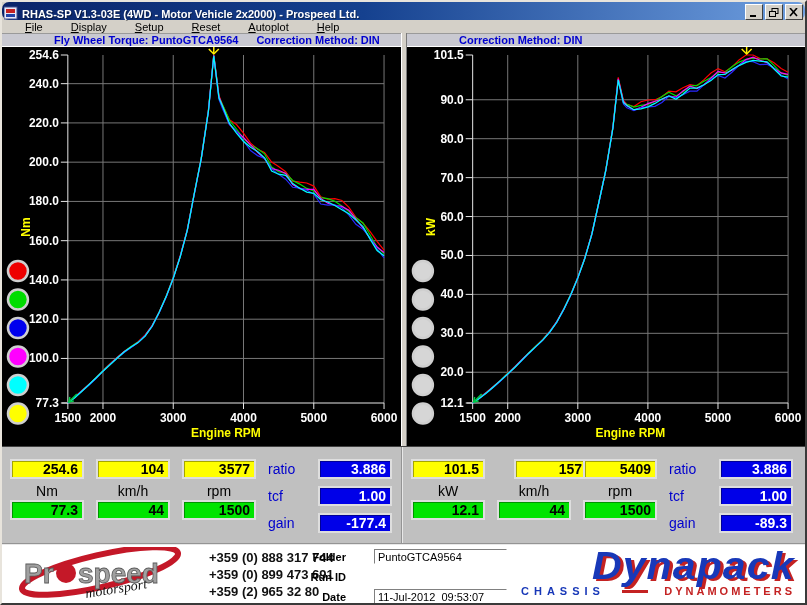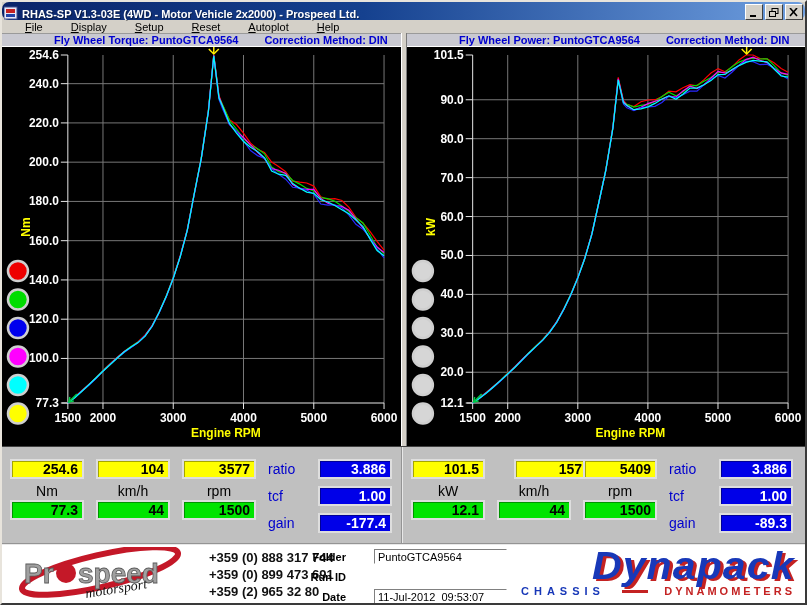--- a/index.html
+++ b/index.html
@@ -14,21 +14,21 @@
     margin-left:2px;display:flex;align-items:center;justify-content:center;}
   
   .menubar{height:13px;display:flex;align-items:center;background:#d4d0c8;font-size:11px;color:#000;padding-left:1px;}
   .menu-item{padding:0 6px;white-space:nowrap;margin-left:16px;}
   
   .main{display:flex;height:413px;}
   .panel{width:400px;display:flex;flex-direction:column;}
   .panel.right{width:399px;}
   .panel-divider{width:4px;background:#d4d0c8;border-left:1px solid #fff;border-right:1px solid #7a7a7a;}
   .panel-header{height:14px;box-sizing:border-box;background:#c9c9d1;border-top:1px solid #9a9a9a;border-bottom:1px solid #fff;
-    display:flex;align-items:center;padding-left:52px;gap:26px;color:#0000cf;font-size:11px;font-weight:bold;white-space:nowrap;}
+    display:flex;align-items:center;padding-left:52px;gap:18px;color:#0000cf;font-size:11px;font-weight:bold;white-space:nowrap;}
   .chart-area{position:relative;height:399px;background:#000;}
   .chart-area svg{position:absolute;left:0;top:0;}
   text.ytick,text.xtick{fill:#fff;font:bold 12px "Liberation Sans",sans-serif;}
   text.unit,text.rpmlabel{fill:#ffff00;font:bold 12px "Liberation Sans",sans-serif;}
   
   .stats{height:96px;display:flex;background:#c0c0c0;border-top:1px solid #404040;}
   .stats-half{position:relative;width:401px;box-sizing:border-box;border-right:2px groove #e8e8e8;}
   .stats-half:last-child{border-right:none;width:402px;}
   .vbox{position:absolute;width:74px;height:20px;box-sizing:border-box;border:2px solid #dedede;
     box-shadow:inset 1px 1px 0 rgba(0,0,0,.35);font-size:14px;font-weight:bold;text-align:right;
@@ -161,21 +161,20 @@
             <circle cx="16" cy="281" r="10" fill="#0000ee" stroke="#cfcfcf" stroke-width="2.5"></circle>
             <circle cx="16" cy="309.5" r="10" fill="#ff00ff" stroke="#cfcfcf" stroke-width="2.5"></circle>
             <circle cx="16" cy="338" r="10" fill="#00ffff" stroke="#cfcfcf" stroke-width="2.5"></circle>
             <circle cx="16" cy="366.5" r="10" fill="#ffff00" stroke="#cfcfcf" stroke-width="2.5"></circle>
           </svg>
         </div>
     </div>
     <div class="panel-divider"></div>
     <div class="panel right">
       <div class="panel-header">
-        <span>Fly Wheel Power: PuntoGTCA9564</span>
         <span>Correction Method: DIN</span>
       </div>
       <div class="chart-area">
           <svg viewBox="0 0 400 399" width="100%" height="100%" preserveAspectRatio="none">
             <line x1="66" y1="356" x2="66" y2="362" stroke="#e8e8e8" stroke-width="1"></line>
             <text x="66" y="375" text-anchor="middle" class="xtick">1500</text>
             <line x1="101.22222222222223" y1="8" x2="101.22222222222223" y2="356" stroke="#777777" stroke-width="1"></line>
             <line x1="101.22222222222223" y1="356" x2="101.22222222222223" y2="362" stroke="#e8e8e8" stroke-width="1"></line>
             <text x="101.22222222222223" y="375" text-anchor="middle" class="xtick">2000</text>
             <line x1="171.66666666666666" y1="8" x2="171.66666666666666" y2="356" stroke="#777777" stroke-width="1"></line>

